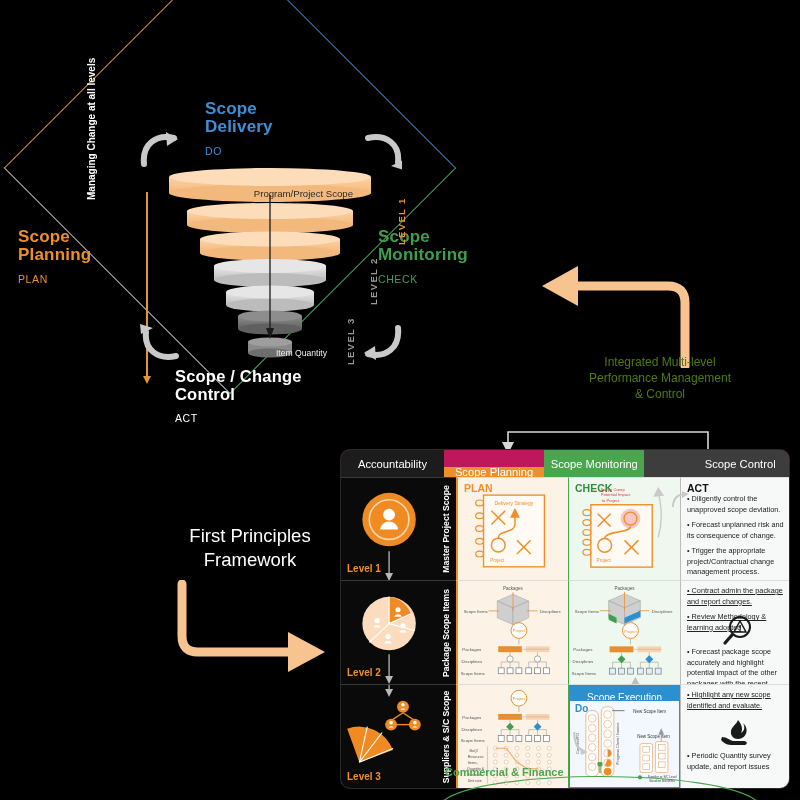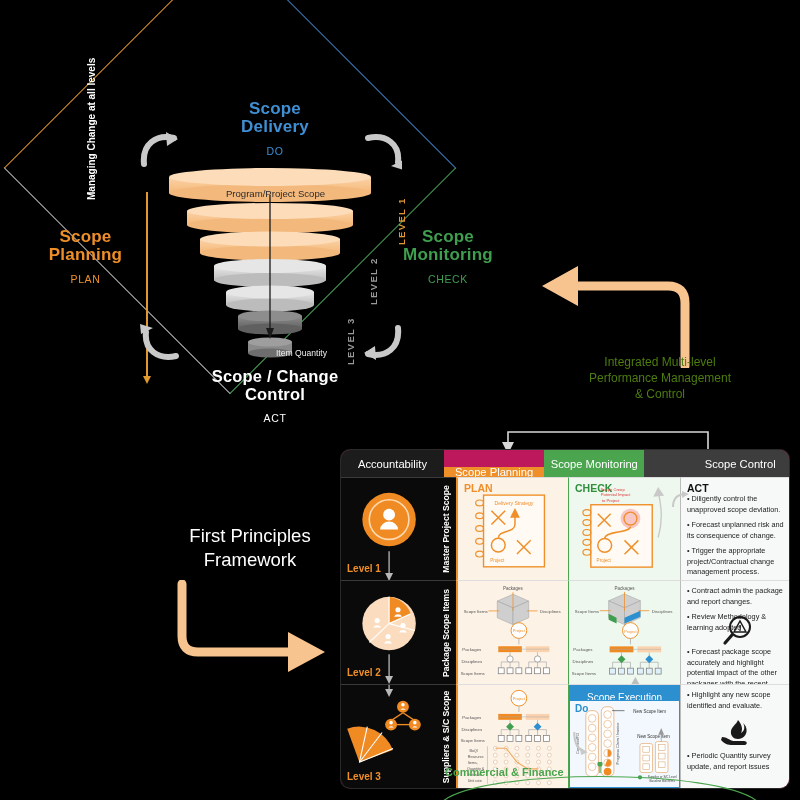--- a/index.html
+++ b/index.html
@@ -11,21 +11,21 @@
   
   #diamond-wrap{position:absolute;left:0;top:0;width:545px;height:460px;}
   #diamond{position:absolute;left:70px;top:8px;width:320px;height:320px;
            transform:rotate(45deg);box-sizing:border-box;
            border-top:1.4px solid #3f7fbf;    
            border-right:1.4px solid #4aa05a;  
            border-bottom:1.4px solid #b9b9b9; 
            border-left:1.4px solid #e0982f;   
   }
 
-  .dlabel{position:absolute;text-align:center;line-height:1.08;}
+  .dlabel{position:absolute;line-height:1.08;}
   .dlabel .big{font-weight:bold;font-size:17px;letter-spacing:.2px;}
   .dlabel .sub{font-size:10.5px;margin-top:9px;letter-spacing:.6px;}
 
   #lbl-delivery{left:205px;top:100px;width:140px;color:#3f8fd4;}
   #lbl-planning{left:18px;top:228px;width:135px;color:#ef8f29;}
   #lbl-monitoring{left:378px;top:228px;width:140px;color:#3f9e4f;}
   #lbl-control{left:175px;top:368px;width:200px;color:#fff;}
   #lbl-control .big{font-size:16.5px;}
 
   
@@ -75,21 +75,21 @@
   .tagword{position:absolute;left:6px;top:4px;font-size:10.5px;font-weight:bold;}
   .tag-plan{color:#ef8f29;} .tag-check{color:#2f8f3c;} .tag-act{color:#111;}
 
   .rowlabel{position:absolute;right:2px;top:0;height:100%;width:16px;color:#fff;
       font-size:8.6px;font-weight:bold;display:flex;align-items:center;justify-content:center;}
   .rowlabel span{transform:rotate(-90deg);white-space:nowrap;}
 
   .levtag{position:absolute;left:6px;bottom:6px;font-size:10px;font-weight:bold;color:#ef8f29;}
 
   .bullets{position:absolute;left:6px;right:4px;top:16px;font-size:7.3px;line-height:1.45;color:#222;}
-  .bullets.b2{top:5px;}
+  .bullets.b2{top:5px;text-decoration:underline;}
   .bullets p{margin:0 0 5px 0;}
 
   .illus{position:absolute;left:0;top:0;width:100%;height:100%;}
 
   #scope-exec-hdr{position:absolute;left:0;top:0;width:100%;height:25px;background:#2b8fd0;
       color:#fff;font-size:10px;display:flex;align-items:center;justify-content:center;}
   #scope-exec-body{position:absolute;left:0;top:15px;width:100%;bottom:0;background:#f2f8fd;
       border:1.5px solid #2b8fd0;box-sizing:border-box;}
   .do-tag{position:absolute;left:5px;top:2px;font-size:10px;font-weight:bold;color:#2b8fd0;}
 
@@ -186,21 +186,21 @@
 
       <g>
           <rect x="98" y="174" width="44" height="11" fill="#8a8a8a"></rect>
          <ellipse cx="120" cy="185" rx="22" ry="4.5" fill="#6e6e6e"></ellipse>
          <ellipse cx="120" cy="174" rx="22" ry="4.5" fill="#9e9e9e"></ellipse>
         </g>
 
       <line x1="120" y1="27" x2="120" y2="160" stroke="#1a1a1a" stroke-width="1.3"></line>
       <polygon points="120,171 116,160 124,160" fill="#1a1a1a"></polygon>
     </svg>
-    <div class="abs" style="left:198px;top:188px;width:155px;text-align:center;font-size:9.6px;color:#2b2b2b;">Program/Project Scope</div>
+    <div class="abs" style="left:198px;top:188px;width:155px;text-align:right;font-size:9.6px;color:#2b2b2b;">Program/Project Scope</div>
     <div class="abs" style="left:222px;top:348px;width:105px;text-align:right;font-size:8.6px;color:#efefef;">Item Quantity</div>
 
     <div id="mc-arrow"></div>
     <div id="mc-text">Managing Change at all levels</div>
 
     <div class="levlab" id="lev1">LEVEL 1</div>
     <div class="levlab" id="lev2">LEVEL 2</div>
     <div class="levlab" id="lev3">LEVEL 3</div>
 
     <svg class="rot" style="left:140px;top:130px;" viewBox="0 0 40 40">

